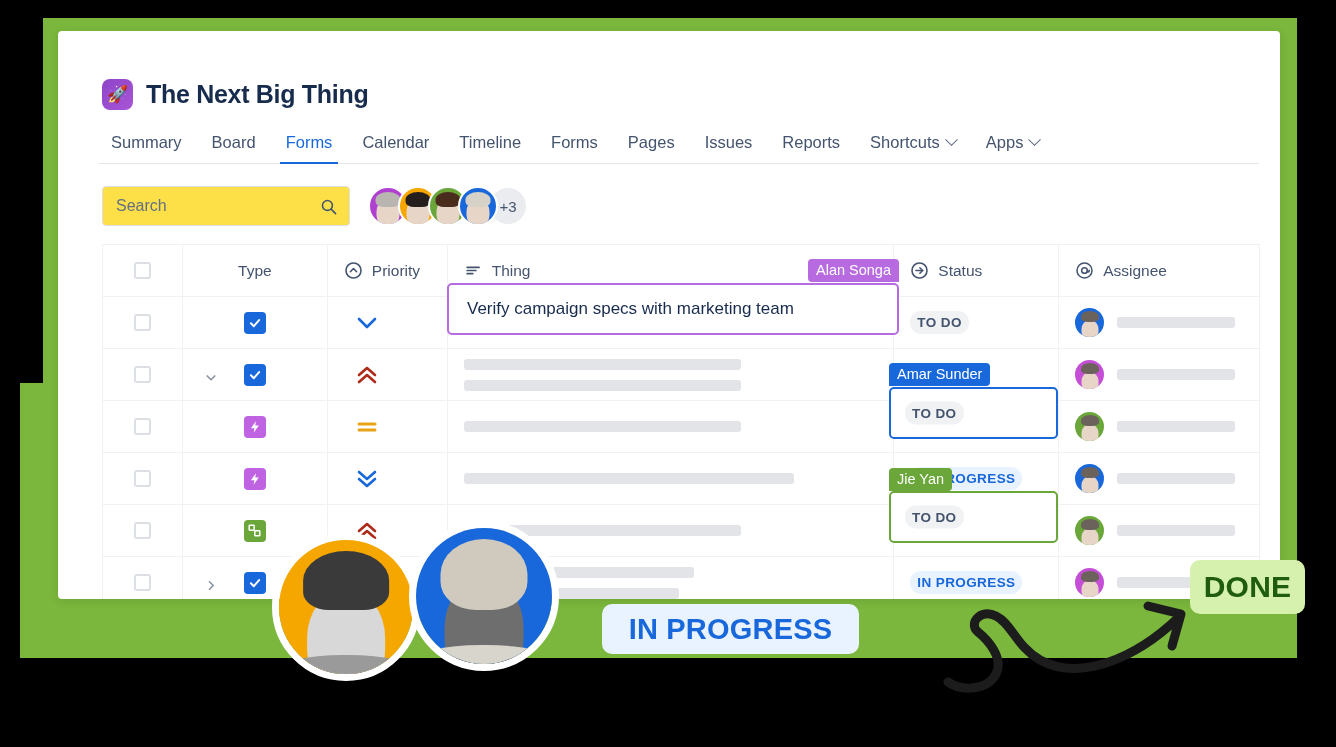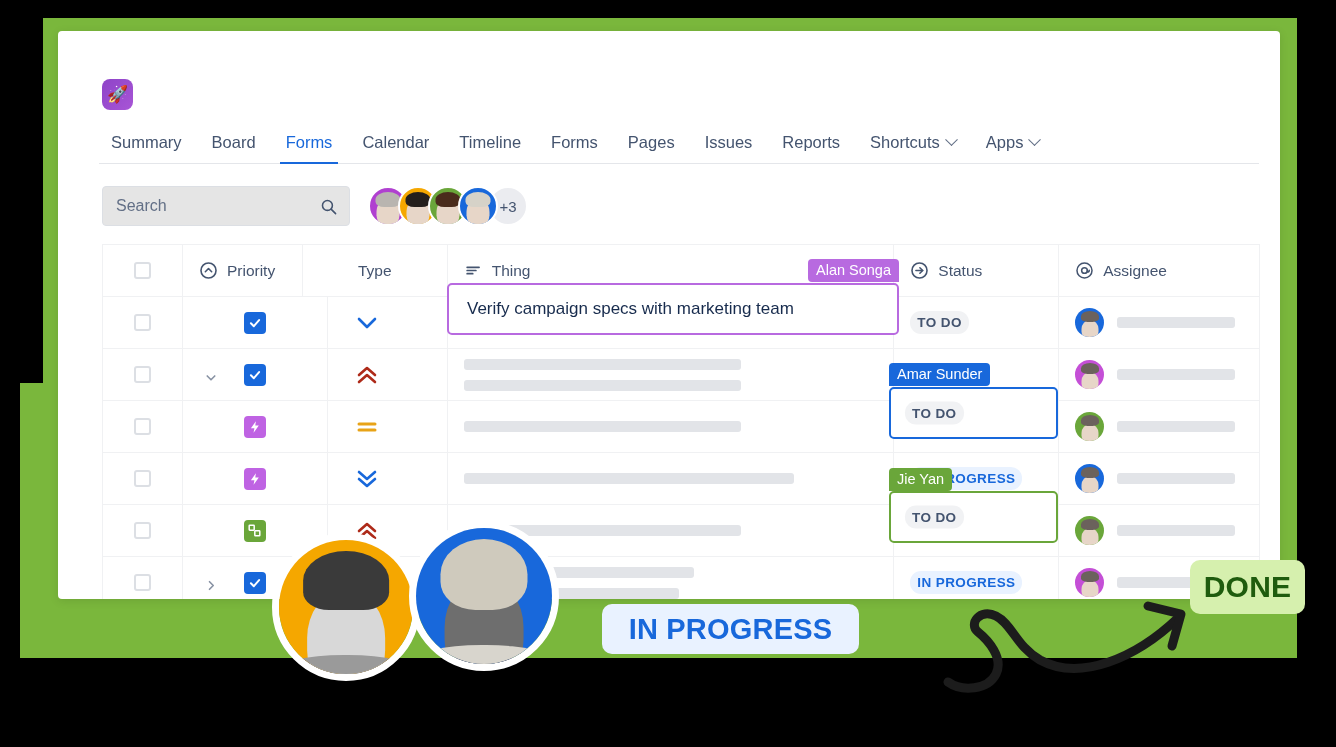--- a/index.html
+++ b/index.html
@@ -80,21 +80,21 @@
 
   
   .toolbar {
     display: flex; align-items: center; gap: 18px;
     margin: 22px 0 0 44px;
   }
   .search-box {
     position: relative;
     width: 248px; height: 40px;
     border: 1px solid #dcdfe4; border-radius: 4px;
-    background: #e5e5e5;
+    background: #fde047;
     display: flex; align-items: center;
   }
   .search-box input {
     border: 0; outline: 0; background: transparent;
     font-family: inherit; font-size: 16px; color: #626f86;
     padding: 0 34px 0 13px; width: 100%; height: 100%;
   }
   .search-box input::placeholder { color: #626f86; }
   .search-icon {
     position: absolute; right: 12px; top: 11px;
@@ -261,20 +261,21 @@
 <div class="stage">
 
   <div class="green-frame"></div>
   <div class="green-frame lower"></div>
 
   <div class="app-card">
 
     <div class="app-header">
       <div class="title-row">
         <div class="project-logo">🚀</div>
+        <div class="project-title">The Next Big Thing</div>
       </div>
 
       <div class="nav" id="nav">
           <div class="nav-item">
             <span>Summary</span>
           </div>
           <div class="nav-item">
             <span>Board</span>
           </div>
           <div class="nav-item active">
@@ -341,31 +342,31 @@
           <div class="av-more">+3</div>
         </div>
     </div>
 
     <div class="table">
 
       <div class="trow head">
         <div class="cell c-check">
           <div class="chkbox"></div>
         </div>
+        <div class="cell c-type">
+          <span class="hd-label">Type</span>
+        </div>
         <div class="cell c-prio">
           <span class="hd-label">
             <svg width="19" height="19" viewBox="0 0 24 24" fill="none" stroke="#44546f" stroke-width="2">
               <circle cx="12" cy="12" r="9.5"></circle>
                 <polyline points="8,13.5 12,9.5 16,13.5" stroke-linecap="round" stroke-linejoin="round"></polyline>
             </svg>
             <span>Priority</span>
           </span>
-        </div>
-        <div class="cell c-type">
-          <span class="hd-label">Type</span>
         </div>
         <div class="cell c-name">
           <span class="hd-label">
             <svg width="19" height="19" viewBox="0 0 24 24" stroke="#44546f" stroke-width="2.2" stroke-linecap="round">
               <line x1="4" y1="8" x2="19" y2="8"></line>
                 <line x1="4" y1="12" x2="15" y2="12"></line>
                 <line x1="4" y1="16" x2="11" y2="16"></line>
             </svg>
             <span>Thing</span>
           </span>

